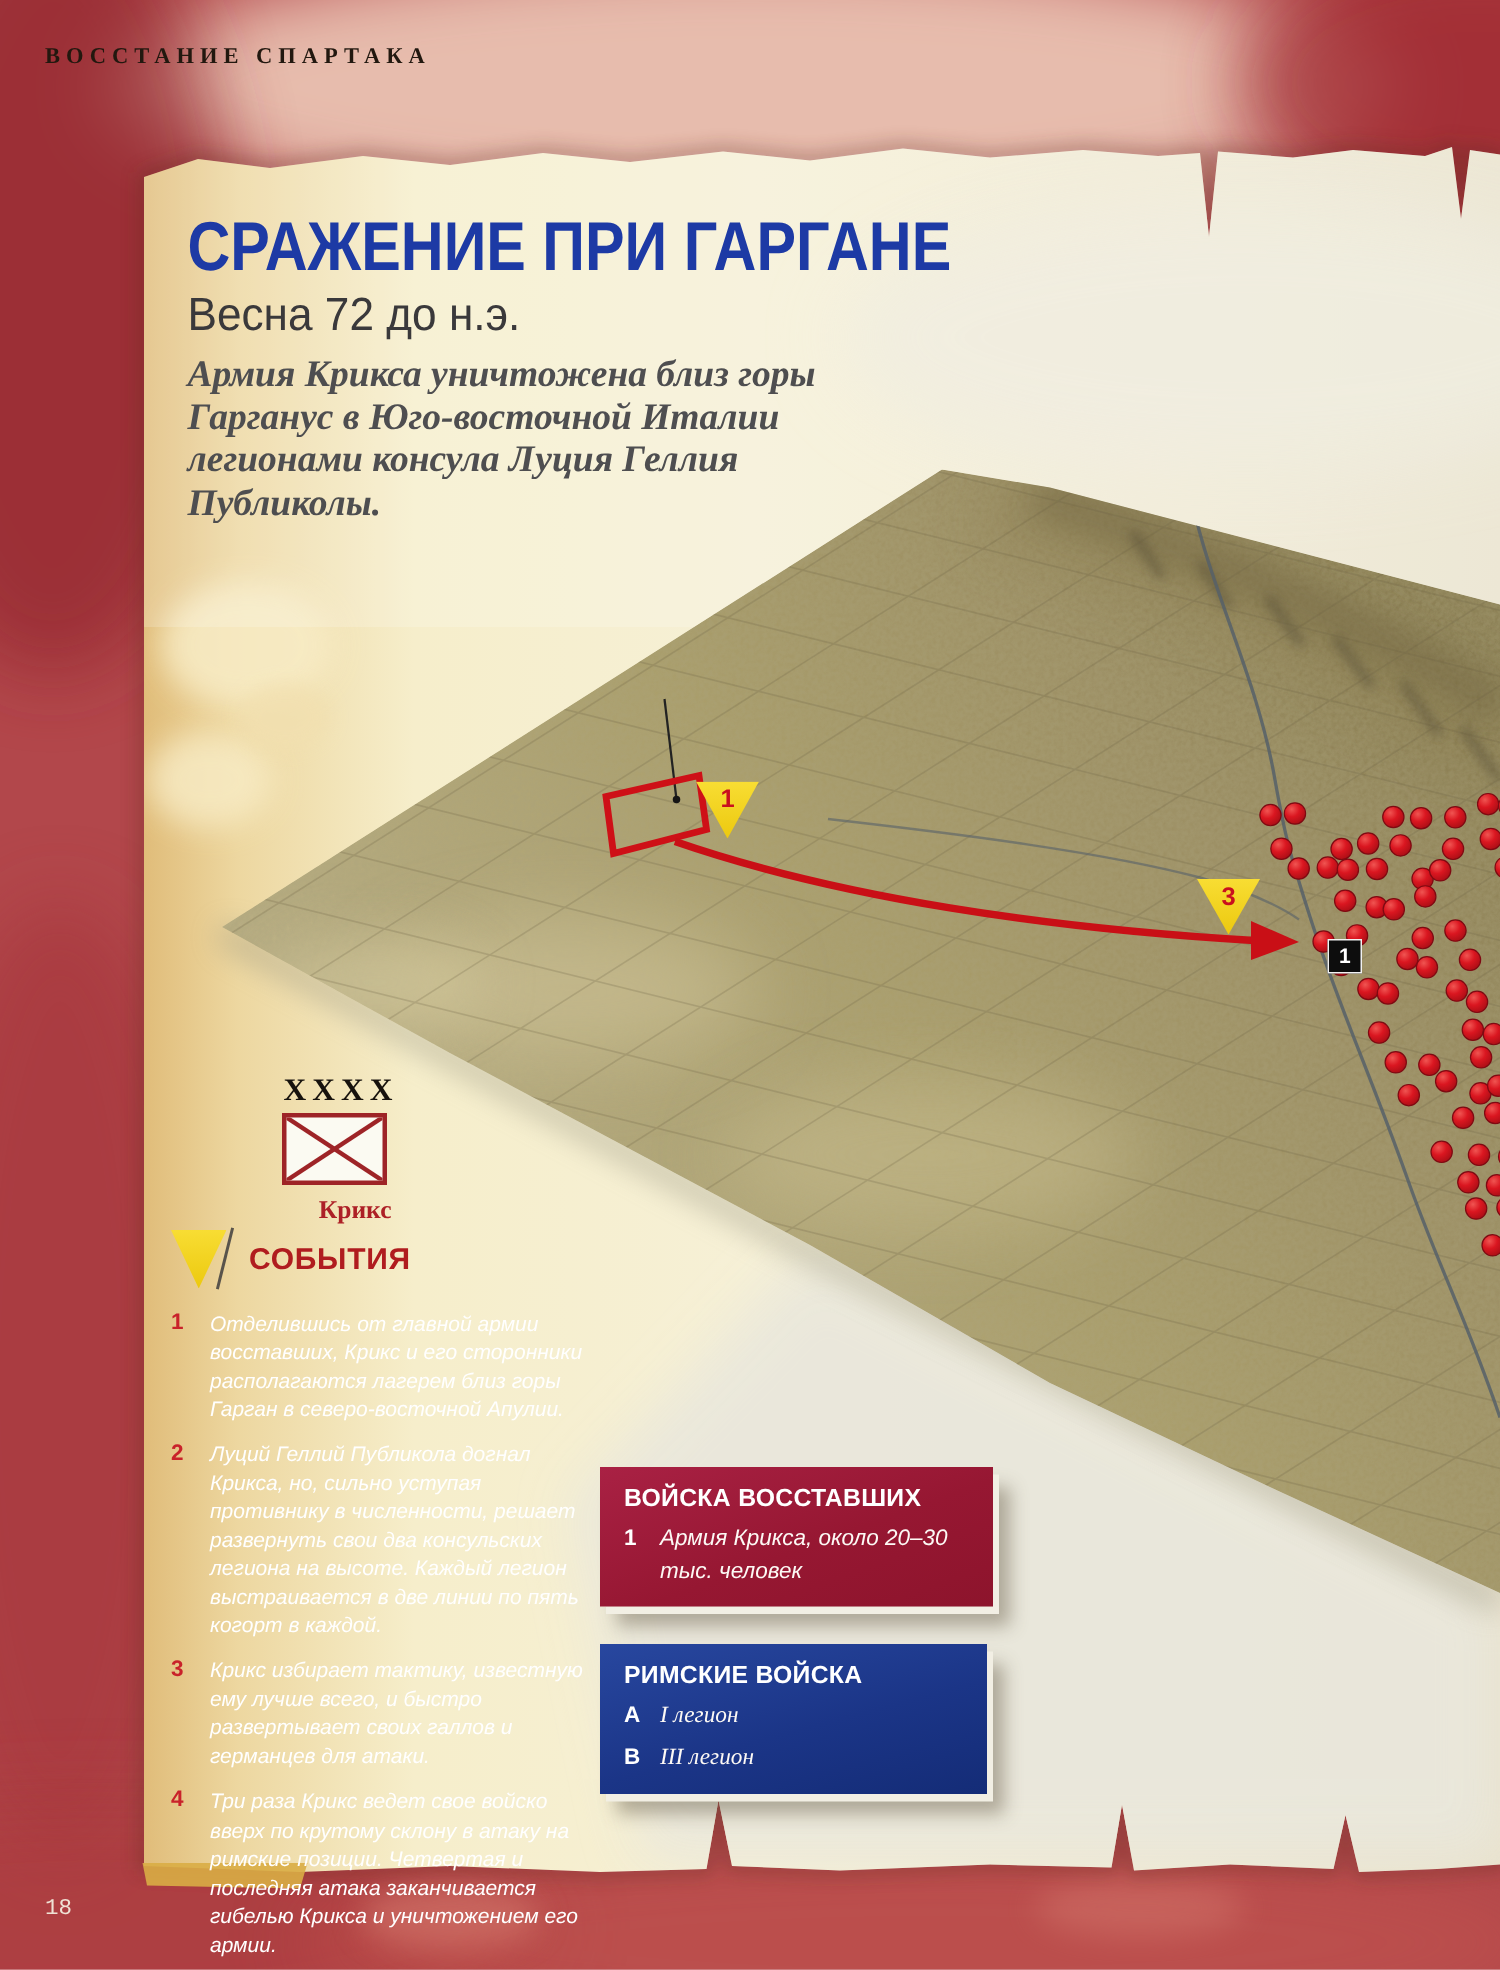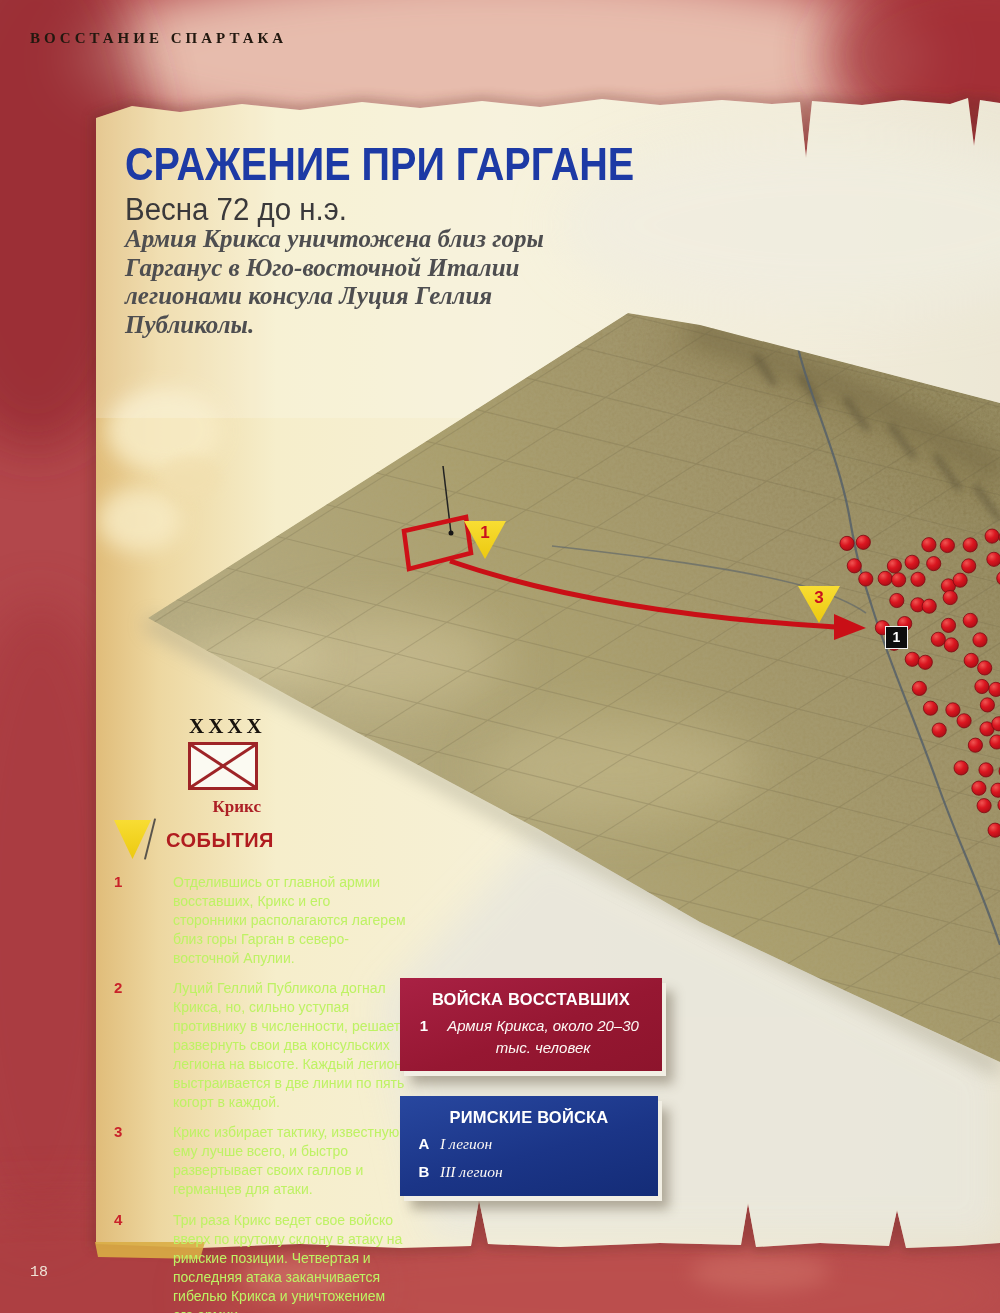--- a/index.html
+++ b/index.html
@@ -23,21 +23,21 @@
   .title-block{left:125px;top:141px;width:520px;}
   .battle-title{
     margin:0;font-size:46px;font-weight:bold;color:#1d3aa5;line-height:1.0;
     transform:scaleX(.86);transform-origin:left top;white-space:nowrap;
   }
   .battle-date{
     margin-top:7px;font-size:31px;color:#3a393b;line-height:1.0;
     transform:scaleX(.95);transform-origin:left top;white-space:nowrap;
   }
   .battle-intro{
-    width:468px;
+    margin-top:11px;width:468px;
     font-family:"Liberation Serif",serif;font-style:italic;font-weight:bold;
     font-size:25px;line-height:1.14;color:#4e4e50;
   }
 
   
   .camp-label{
     left:377px;top:428px;width:130px;background:#0b0b0b;color:#fff;
     font-weight:bold;font-size:13px;line-height:1.35;text-align:center;
     padding:4px 2px;letter-spacing:.3px;
   }
@@ -74,28 +74,27 @@
   
   .ev-tri{left:114px;top:820px;width:37px;height:39px;padding:0;}
   .ev-slash{left:149px;top:818px;width:2px;height:42px;background:#59544b;transform:rotate(14deg);}
   .events-heading{
     left:166px;top:829px;font-size:20px;font-weight:bold;color:#b01c1f;letter-spacing:.5px;
   }
   .events-list{left:114px;top:862px;width:292px;}
   .ev-item{display:flex;gap:9px;margin-top:11px;}
   .ev-num{flex:none;width:17px;color:#c9222a;font-weight:bold;font-size:15px;line-height:1.25;}
   .ev-text{
-    width:256px;font-size:14px;line-height:1.36;color:#bef264;margin-left:33px;
+    width:256px;font-style:italic;font-size:14px;line-height:1.36;color:#ffffff;
   }
 
   
   .legend{
     box-sizing:border-box;padding:12px 16px;color:#fff;
     box-shadow:4px 5px 0 #f2efe4, 11px 13px 11px rgba(92,80,60,.42);
-    text-align:center;
   }
   .legend-rebels{left:400px;top:978px;width:262px;background:linear-gradient(160deg,#a92144,#961732 55%,#8d142c);}
   .legend-romans{left:400px;top:1096px;width:258px;background:linear-gradient(165deg,#28479f,#1b3587 55%,#142c77);}
   .legend-title{font-weight:bold;font-size:16.5px;letter-spacing:.2px;}
   .legend-row{display:flex;gap:8px;margin-top:6px;}
   .legend-key{flex:none;width:16px;font-weight:bold;font-size:15px;line-height:1.45;}
   .legend-val{font-style:italic;font-size:15px;line-height:1.45;color:#fdf9f5;}
   .legend-romans .legend-val{font-family:"Liberation Serif",serif;font-size:15.5px;}
 
   .page-number{

